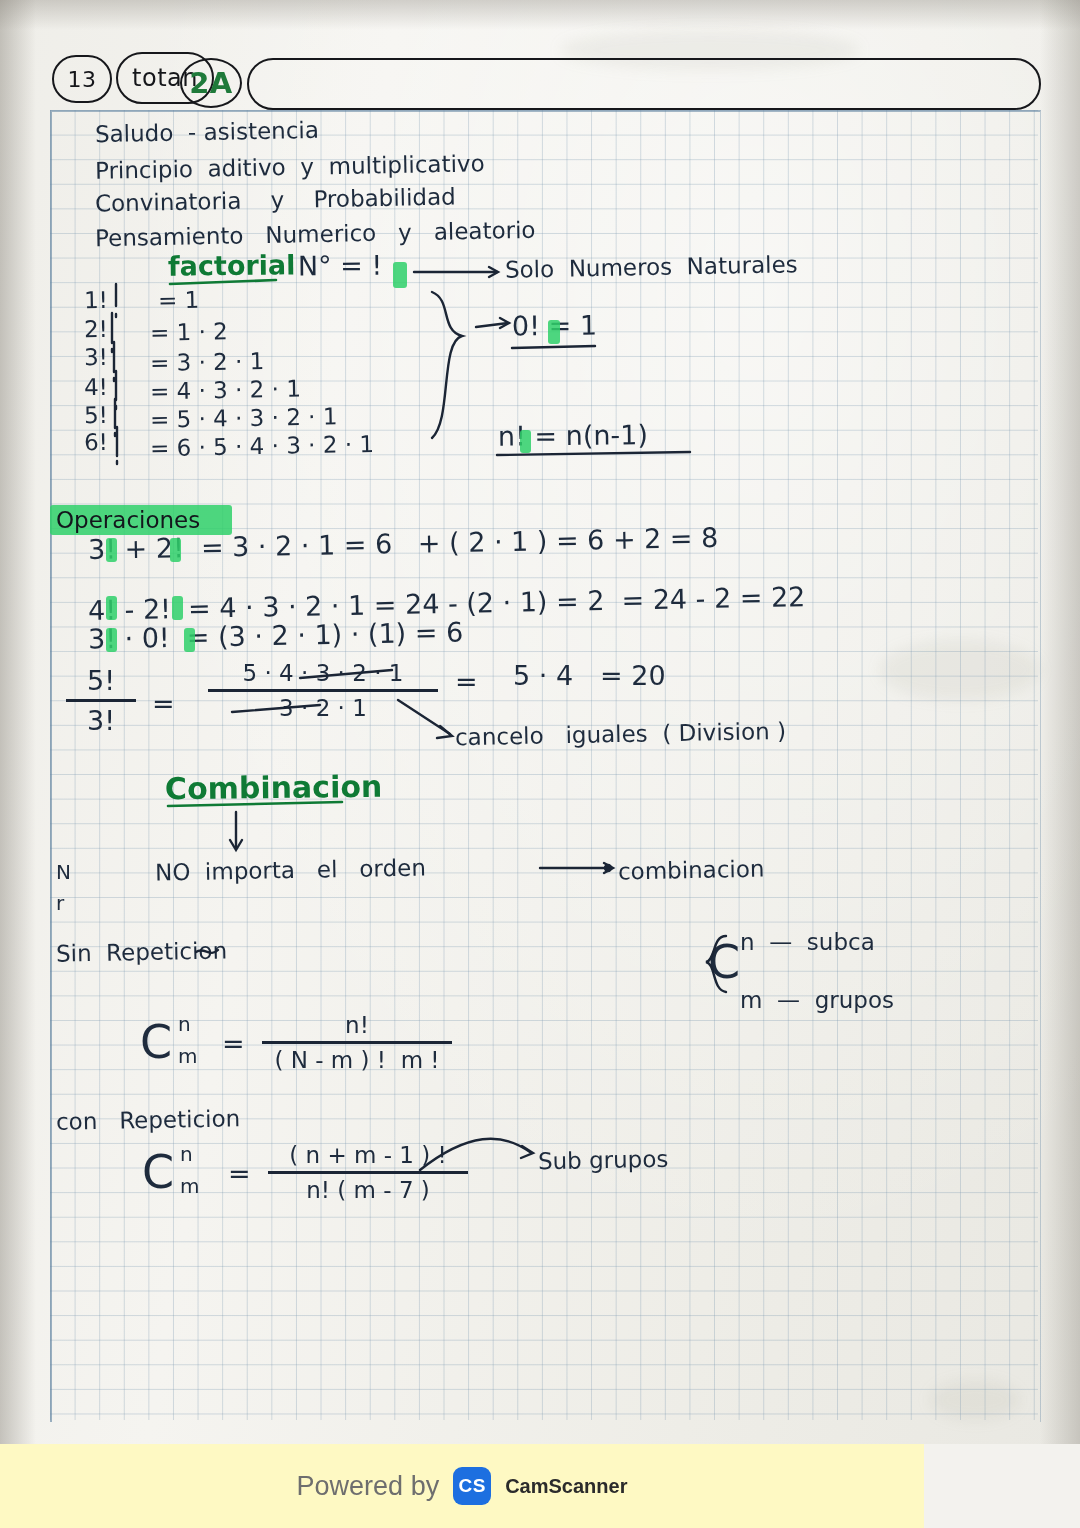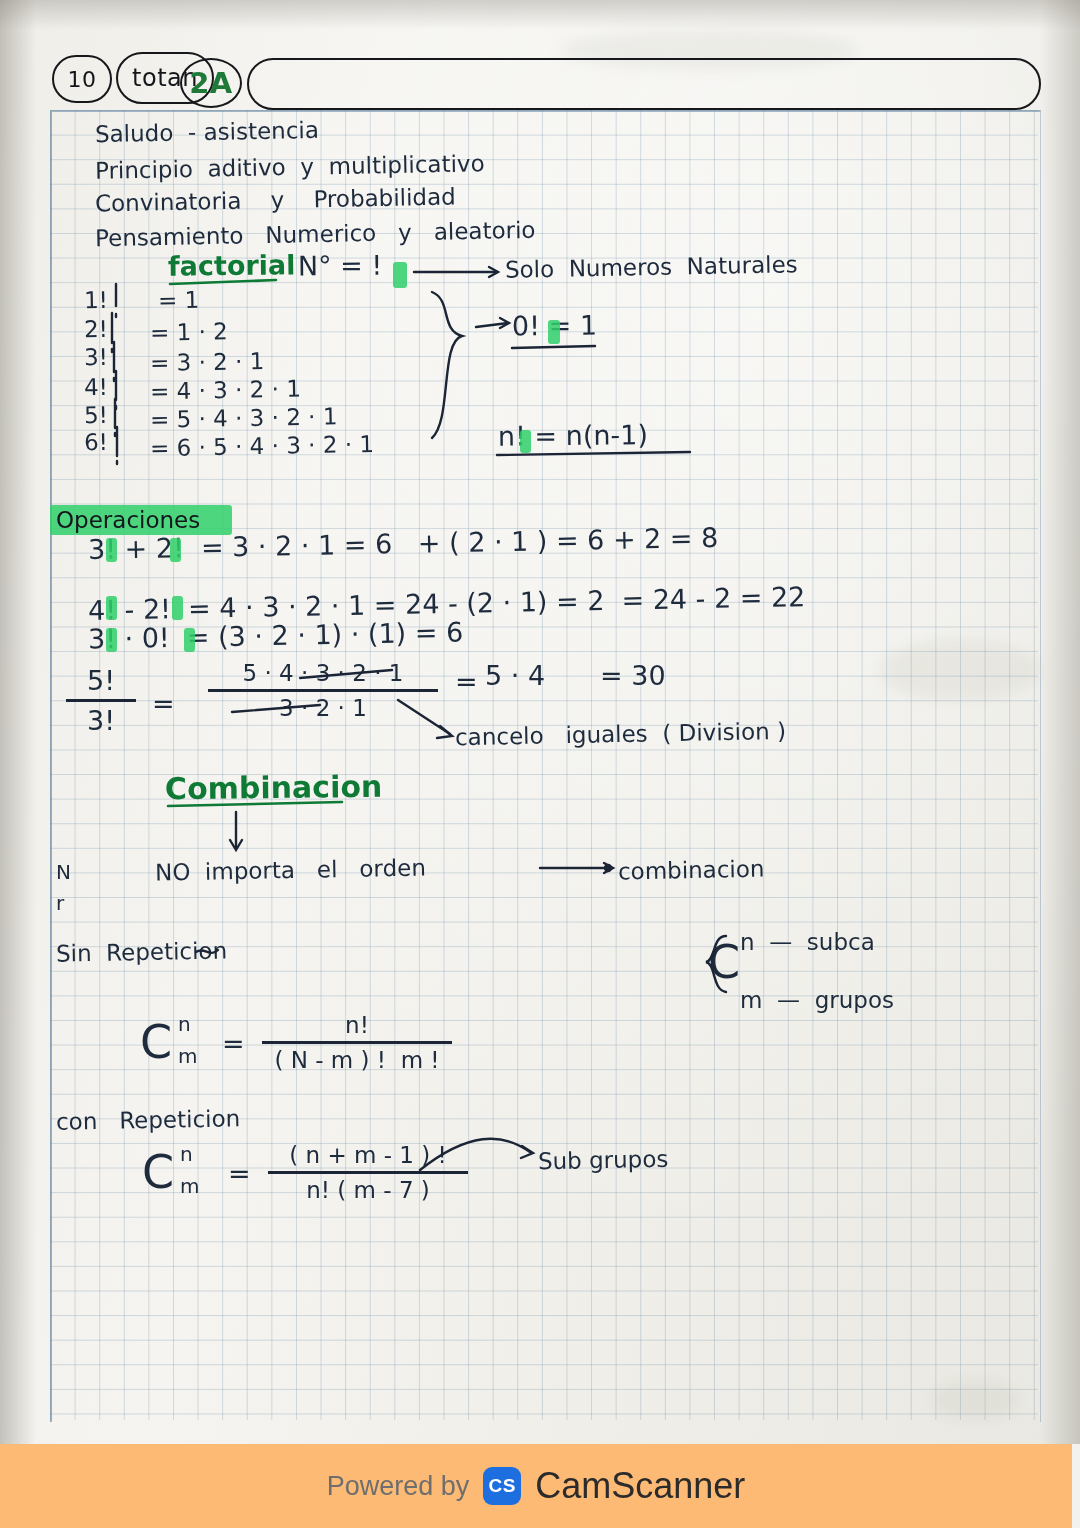--- a/index.html
+++ b/index.html
@@ -142,22 +142,22 @@
     display: block;
     height: 2.5px;
     background: #1b2535;
     margin: 3px 0;
   }
 
   
   .footer {
     position: absolute;
     left: 0; top: 1444px;
-    width: 1072px; height: 84px;
-    background: #fdba74;
+    width: 924px; height: 84px;
+    background: #fef9c3;
     display: flex;
     align-items: center;
     justify-content: center;
   }
   .footer-inner {
     display: flex;
     align-items: center;
     gap: 14px;
   }
   .powered {
@@ -173,44 +173,44 @@
     font-family: "Liberation Sans", sans-serif;
     font-weight: bold;
     font-size: 19px;
     display: flex;
     align-items: center;
     justify-content: center;
     letter-spacing: 0.5px;
   }
   .cs-name {
     font-family: "Liberation Sans", sans-serif;
-    font-size: 36px;
+    font-size: 20px;
     color: #2b2b2b;
-    font-weight: normal;
+    font-weight: bold;
   }
 </style>
 </head>
 <body>
 
 <div id="page">
 
   <div class="paper"></div>
   <div class="shadow-left"></div>
   <div class="shadow-top"></div>
   <div class="shadow-right"></div>
 
   <div class="smudge" style="left:560px;top:30px;width:300px;height:40px;"></div>
   <div class="smudge" style="left:880px;top:640px;width:160px;height:60px;"></div>
   <div class="smudge" style="left:930px;top:1380px;width:90px;height:40px;"></div>
 
   <div class="grid-sheet"></div>
   <div class="grid-border"></div>
 
   <div class="chip chip-day">
-    <span>10</span>
+    <span>13</span>
   </div>
   <div class="chip chip-mon">
     <span>totan</span>
   </div>
   <div class="chip chip-grp">
     <span class="grp-txt">2A</span>
   </div>
   <div class="title-bar">
     
   </div>
@@ -272,22 +272,22 @@
   </div>
   <div class="hw ink-blue big" style="left:152px;top:690px;">=</div>
 
   <div class="frac ink-blue med" style="left:208px;top:660px;width:230px;">
     <span class="num">5 · 4 · 3 · 2 · 1</span>
     <span class="bar"></span>
     <span class="den">3 · 2 · 1</span>
   </div>
 
   <div class="hw ink-blue big" style="left:455px;top:668px;">=</div>
-  <div class="hw ink-blue big" style="left:485px;top:662px;">5 · 4</div>
-  <div class="hw ink-blue big" style="left:600px;top:662px;">= 30</div>
+  <div class="hw ink-blue big" style="left:513px;top:662px;">5 · 4</div>
+  <div class="hw ink-blue big" style="left:600px;top:662px;">= 20</div>
   <div class="hw ink-blue med sk" style="left:455px;top:722px;">cancelo   iguales  ( Division )</div>
 
   <div class="hw ink-green big sk2" style="left:165px;top:772px;font-size:30px;">Combinacion</div>
 
   <div class="hw ink-blue med sk" style="left:155px;top:858px;">NO  importa   el   orden</div>
   <div class="hw ink-blue med sk" style="left:618px;top:858px;">combinacion</div>
 
   <div class="hw ink-blue sm" style="left:56px;top:862px;">N</div>
   <div class="hw ink-blue sm" style="left:56px;top:893px;">r</div>
 

